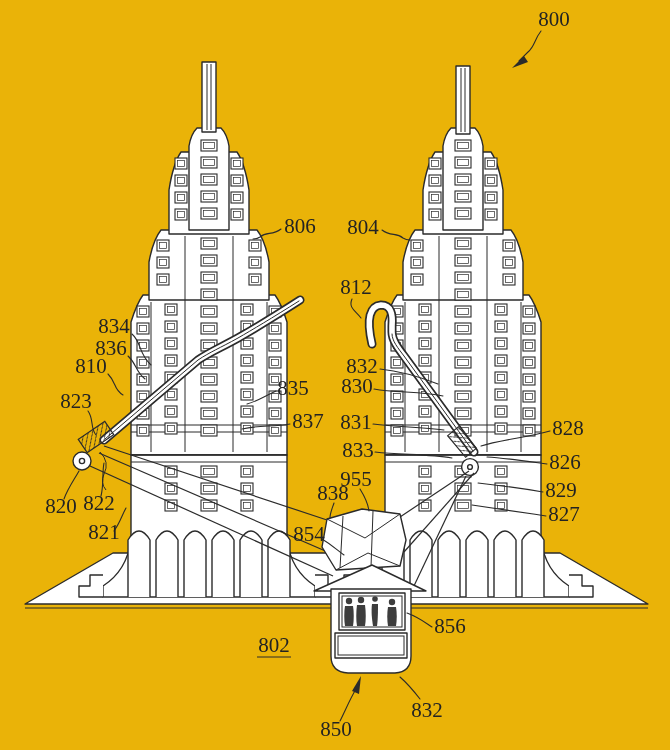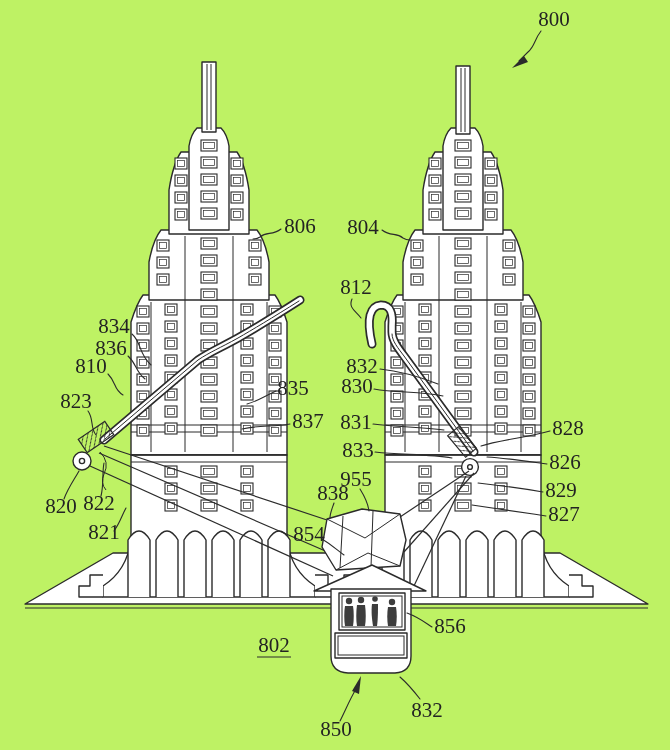--- a/index.html
+++ b/index.html
@@ -1,16 +1,16 @@
 <!DOCTYPE html>
 <html><head>
 <meta charset="utf-8">
 <style>
   html,body{margin:0;padding:0;background:#ffffff;}
-  .page{width:670px;height:750px;background:#bef264;position:relative;overflow:hidden;
+  .page{width:670px;height:750px;background:#eab308;position:relative;overflow:hidden;
         font-family:"Liberation Serif", serif;}
   svg{display:block;}
   .fillw{fill:#ffffff;stroke:#2b2b2b;stroke-width:1.4;stroke-linejoin:round;}
   .thin{stroke:#2b2b2b;fill:none;stroke-width:1;}
   .cable{stroke:#2b2b2b;fill:none;stroke-width:1.2;}
   .leader{stroke:#2b2b2b;fill:none;stroke-width:1.1;stroke-linecap:round;}
   .tubeo{stroke:#2b2b2b;fill:none;stroke-width:9;stroke-linecap:round;}
   .tubei{stroke:#ffffff;fill:none;stroke-width:5.6;stroke-linecap:round;}
   .tubec{stroke:#2b2b2b;fill:none;stroke-width:1;stroke-linecap:round;}
   .winrect{fill:#ffffff;stroke:#2b2b2b;stroke-width:1.1;}

